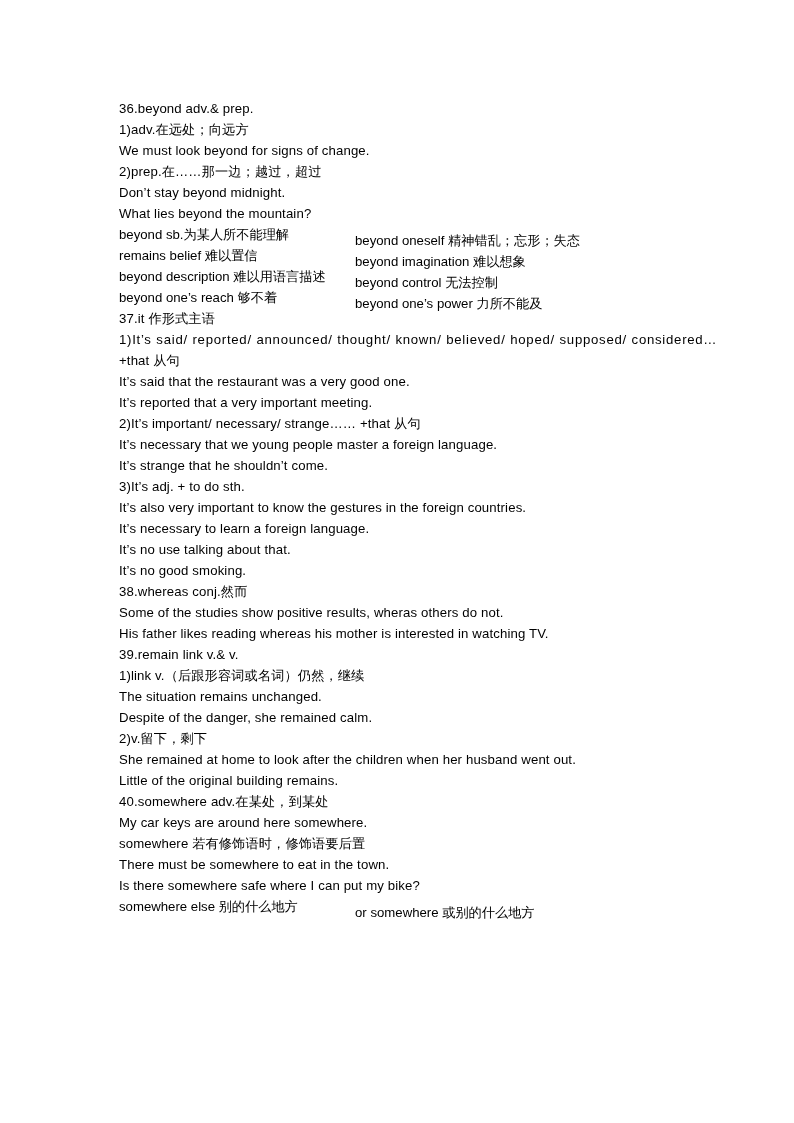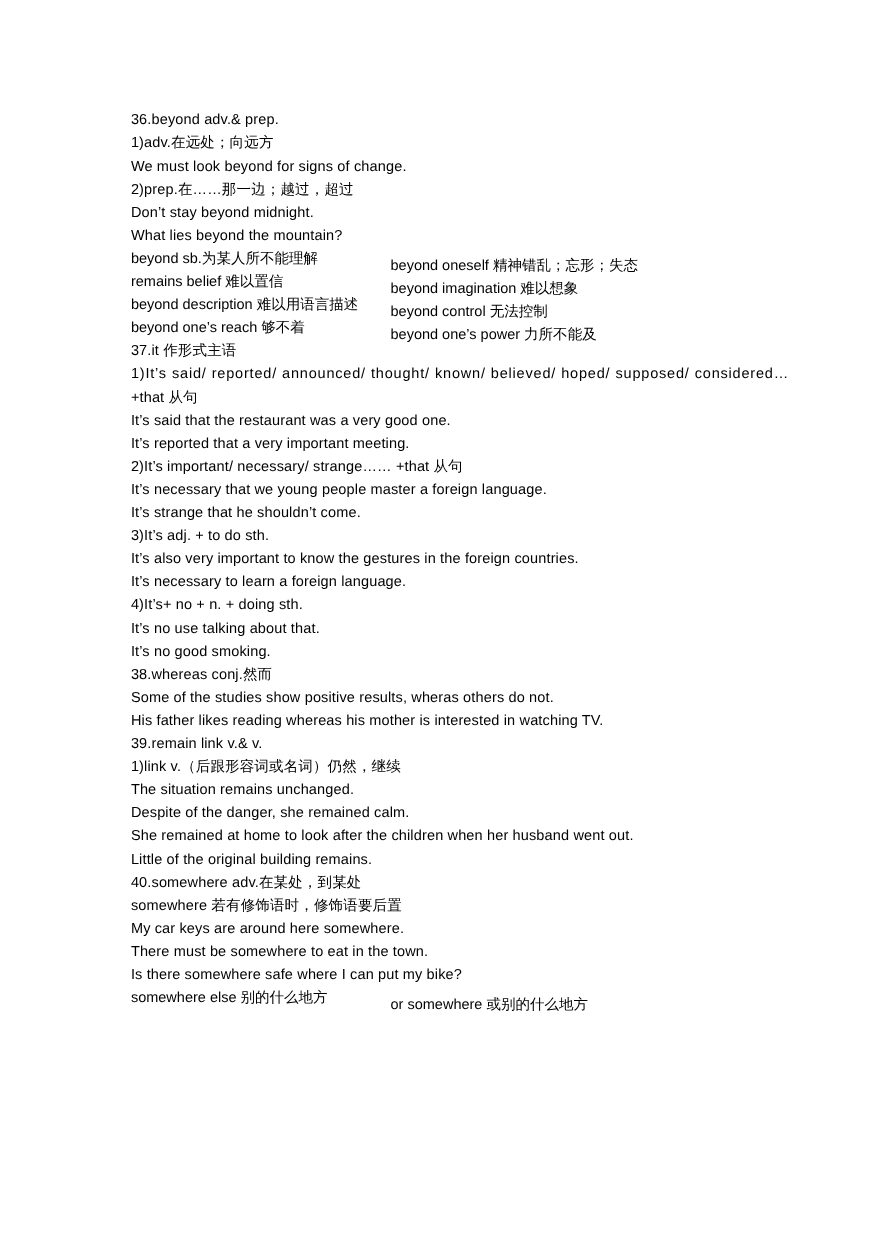--- a/index.html
+++ b/index.html
@@ -79,39 +79,39 @@
         <div class="line stretched">1)It’s said/ reported/ announced/ thought/ known/ believed/ hoped/ supposed/ considered…</div>
         <div class="line">+that 从句</div>
         <div class="line">It’s said that the restaurant was a very good one.</div>
         <div class="line">It’s reported that a very important meeting.</div>
         <div class="line">2)It’s important/ necessary/ strange…… +that 从句</div>
         <div class="line">It’s necessary that we young people master a foreign language.</div>
         <div class="line">It’s strange that he shouldn’t come.</div>
         <div class="line">3)It’s adj. + to do sth.</div>
         <div class="line">It’s also very important to know the gestures in the foreign countries.</div>
         <div class="line">It’s necessary to learn a foreign language.</div>
-        <div class="line">4)It’s+ no + n. + doing sth.</div>
         <div class="line">It’s no use talking about that.</div>
         <div class="line">It’s no good smoking.</div>
       </div>
       <div class="entry">
         <div class="line">38.whereas conj.然而</div>
         <div class="line">Some of the studies show positive results, wheras others do not.</div>
         <div class="line">His father likes reading whereas his mother is interested in watching TV.</div>
       </div>
       <div class="entry">
         <div class="line">39.remain link v.&amp; v.</div>
         <div class="line">1)link v.（后跟形容词或名词）仍然，继续</div>
         <div class="line">The situation remains unchanged.</div>
         <div class="line">Despite of the danger, she remained calm.</div>
+        <div class="line">2)v.留下，剩下</div>
         <div class="line">She remained at home to look after the children when her husband went out.</div>
         <div class="line">Little of the original building remains.</div>
       </div>
       <div class="entry">
         <div class="line">40.somewhere adv.在某处，到某处</div>
+        <div class="line">My car keys are around here somewhere.</div>
         <div class="line">somewhere 若有修饰语时，修饰语要后置</div>
-        <div class="line">My car keys are around here somewhere.</div>
         <div class="line">There must be somewhere to eat in the town.</div>
         <div class="line">Is there somewhere safe where I can put my bike?</div>
         <div class="row2"><span class="c1">somewhere else 别的什么地方</span><span class="c2">or somewhere 或别的什么地方</span></div>
       </div>
     </div>
 </div>
 
 </body></html>

